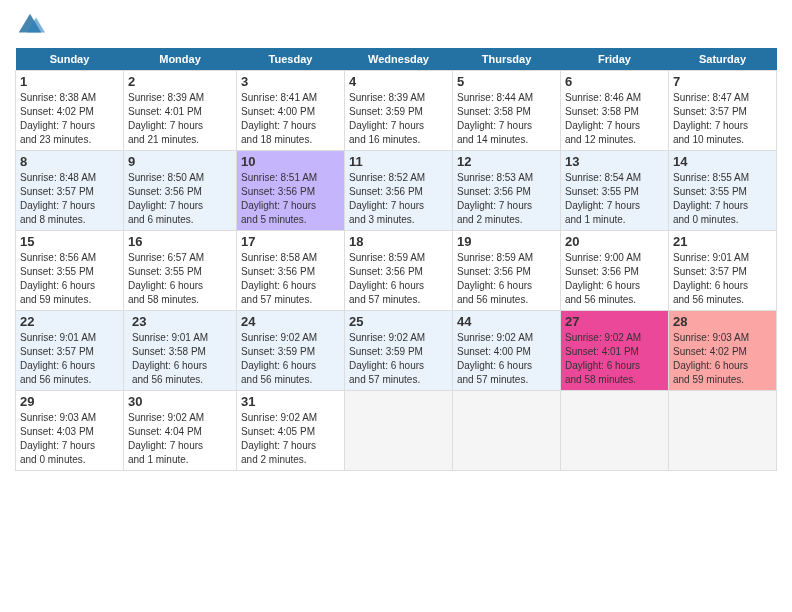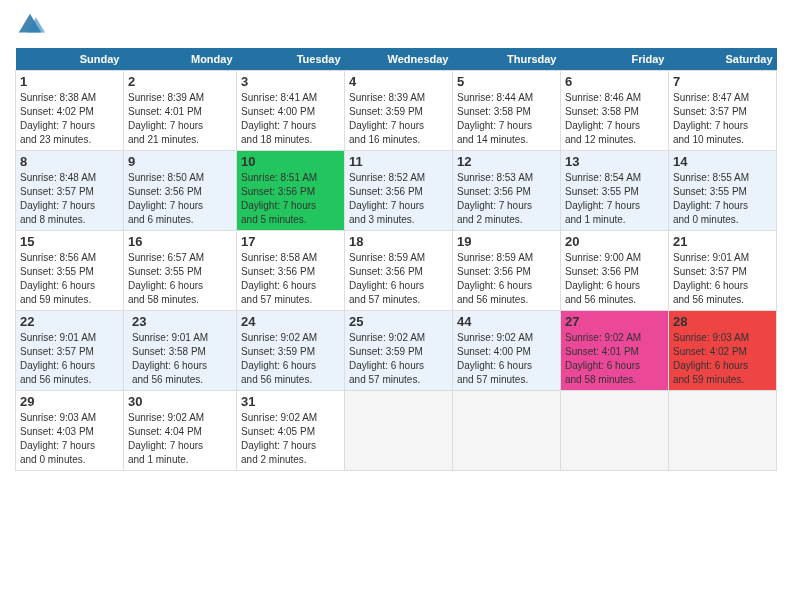--- a/index.html
+++ b/index.html
@@ -52,21 +52,21 @@
     }
     table {
       width: 100%;
       border-collapse: collapse;
       font-size: 9px;
     }
     th {
       background-color: #2471a3;
       color: white;
       padding: 5px 4px;
-      text-align: right;
+      text-align: center;
       font-size: 11px;
       font-weight: bold;
     }
     td {
       border: 1px solid #ddd;
       padding: 3px 4px;
       vertical-align: top;
       background: #fff;
       height: 78px;
     }
@@ -185,21 +185,21 @@
 Daylight: 7 hours
 and 8 minutes.</div>
           </td>
           <td style="background: rgb(234, 243, 251);">
             <span class="day-num">9</span>
             <div class="day-info" style="white-space: pre-line;">Sunrise: 8:50 AM
 Sunset: 3:56 PM
 Daylight: 7 hours
 and 6 minutes.</div>
           </td>
-          <td style="background: #22c55e;">
+          <td style="background: #c4b5fd;">
             <span class="day-num">10</span>
             <div class="day-info" style="white-space: pre-line;">Sunrise: 8:51 AM
 Sunset: 3:56 PM
 Daylight: 7 hours
 and 5 minutes.</div>
           </td>
           <td style="background: rgb(234, 243, 251);">
             <span class="day-num">11</span>
             <div class="day-info" style="white-space: pre-line;">Sunrise: 8:52 AM
 Sunset: 3:56 PM
@@ -315,21 +315,21 @@
 Daylight: 6 hours
 and 57 minutes.</div>
           </td>
           <td style="background: #ec4899;">
             <span class="day-num">27</span>
             <div class="day-info" style="white-space: pre-line;">Sunrise: 9:02 AM
 Sunset: 4:01 PM
 Daylight: 6 hours
 and 58 minutes.</div>
           </td>
-          <td style="background: #ef4444;">
+          <td style="background: #fca5a5;">
             <span class="day-num">28</span>
             <div class="day-info" style="white-space: pre-line;">Sunrise: 9:03 AM
 Sunset: 4:02 PM
 Daylight: 6 hours
 and 59 minutes.</div>
           </td>
         </tr>
         <tr>
           <td>
             <span class="day-num">29</span>

